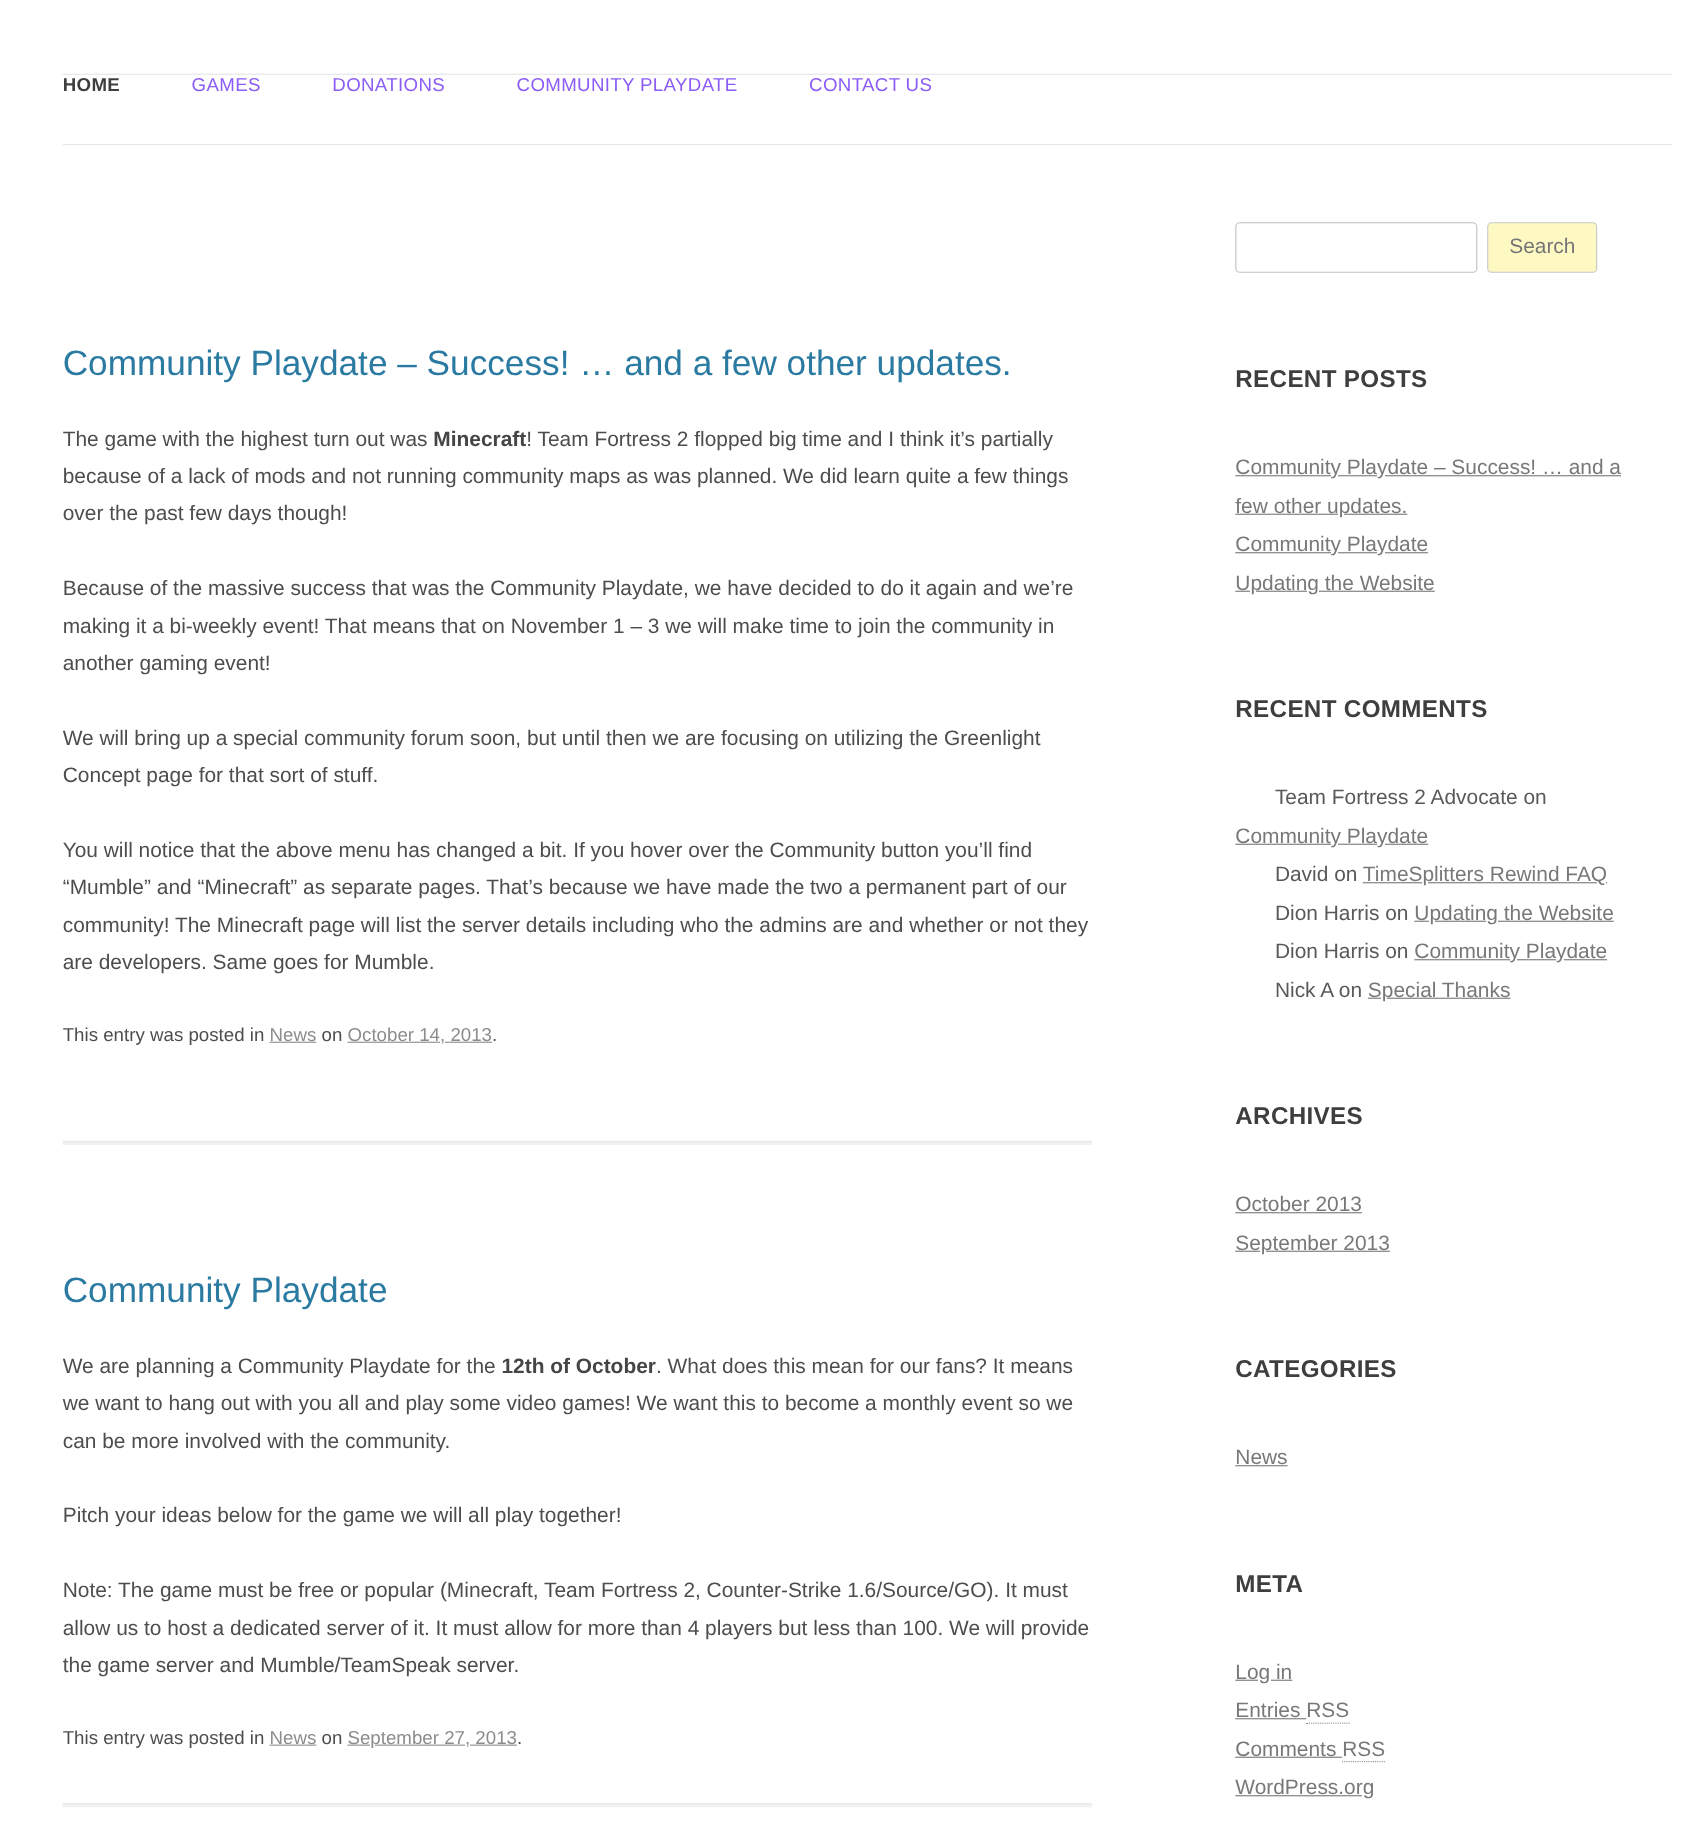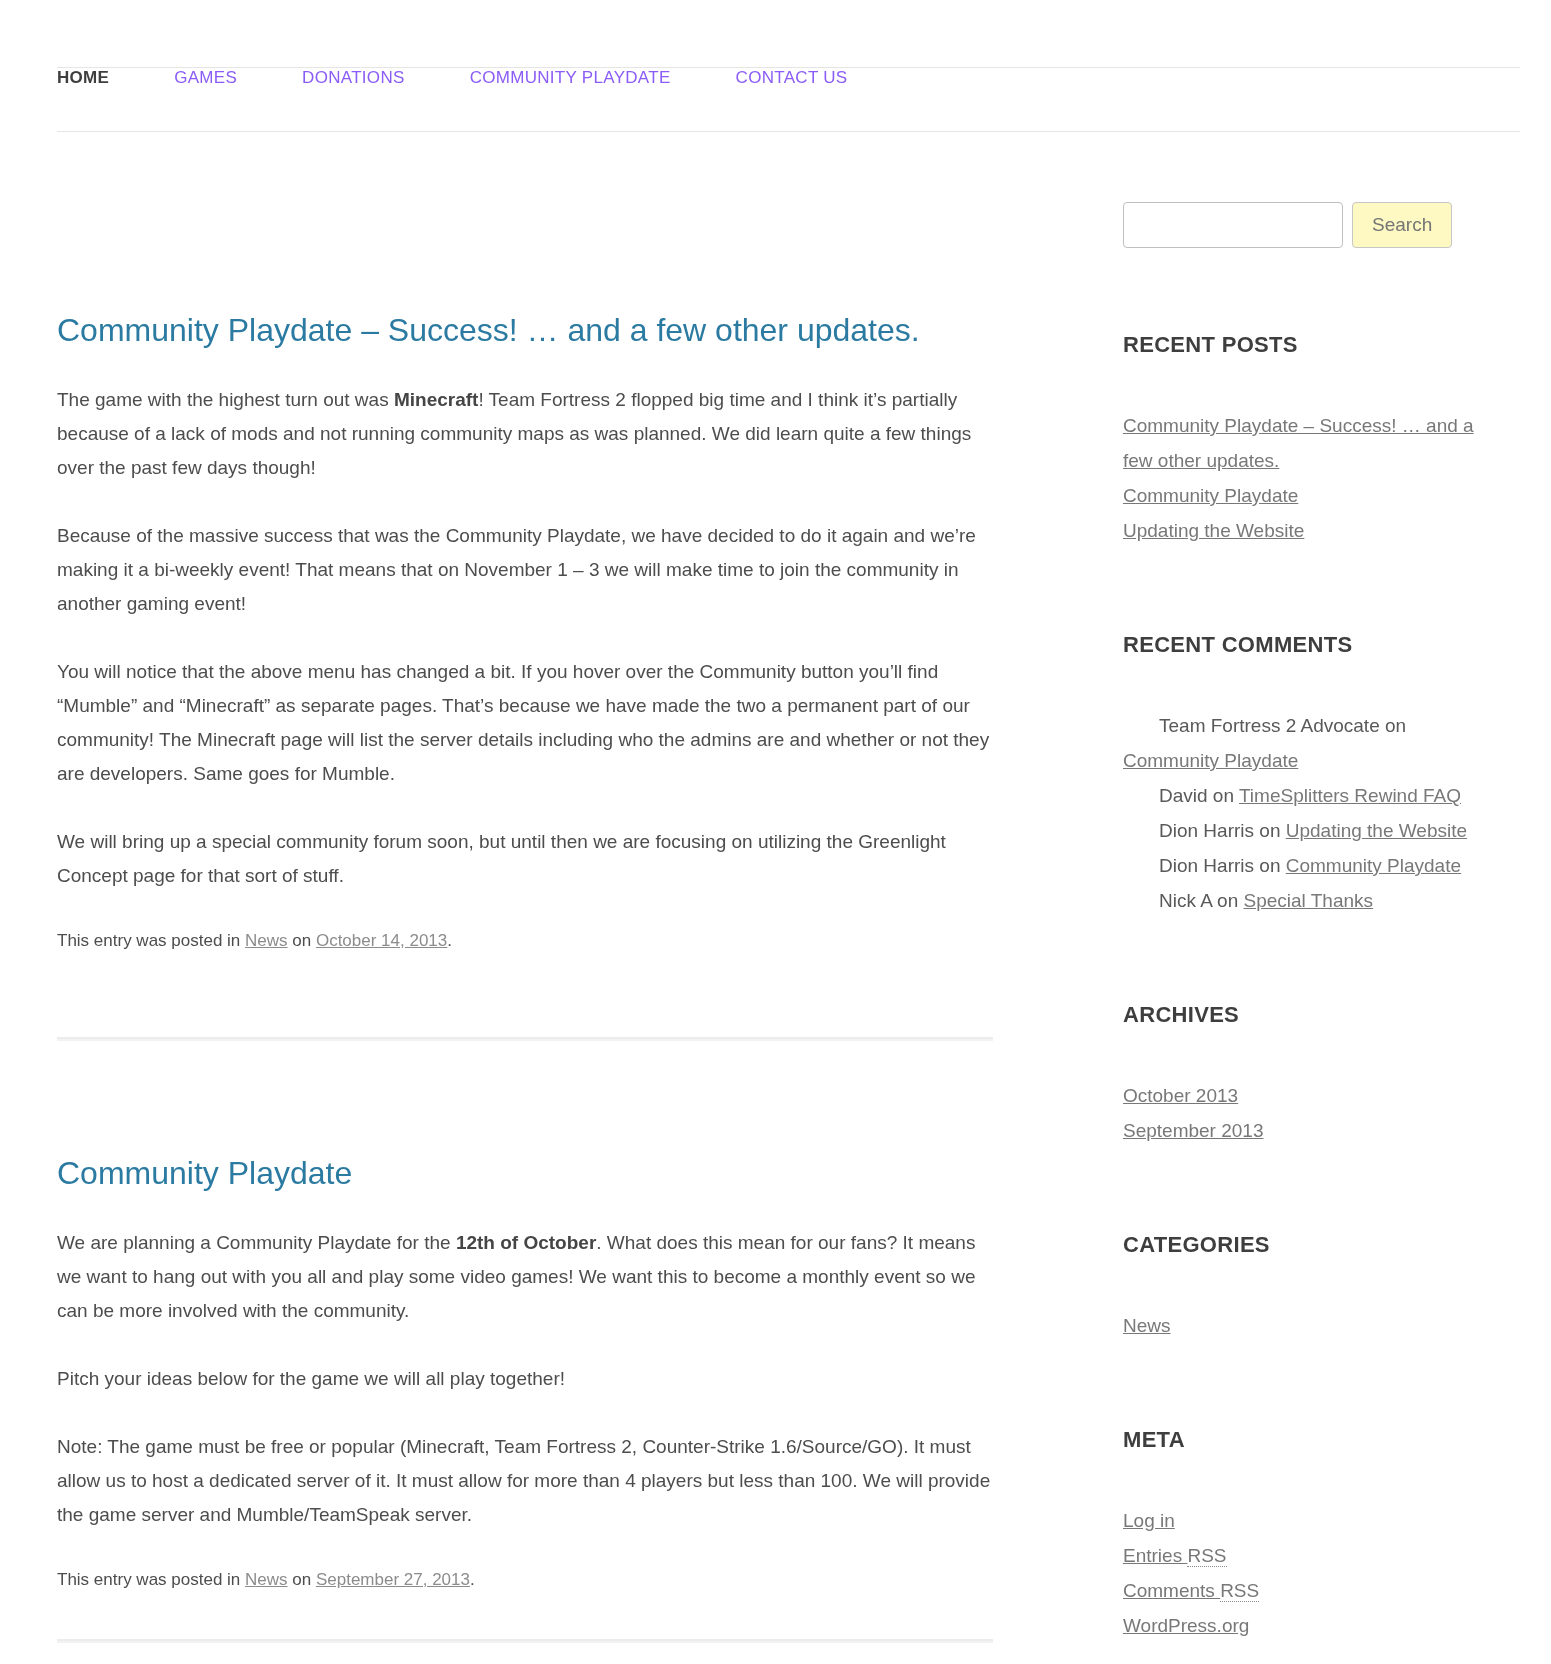--- a/index.html
+++ b/index.html
@@ -128,22 +128,22 @@
   </nav>
 
   <div class="content">
 
     <main class="main">
 
       <article class="post">
         <h1 class="post-title"><a>Community Playdate – Success! … and a few other updates.</a></h1>
         <p>The game with the highest turn out was <strong>Minecraft</strong>! Team Fortress 2 flopped big time and I think it’s partially because of a lack of mods and not running community maps as was planned. We did learn quite a few things over the past few days though!</p>
         <p>Because of the massive success that was the Community Playdate, we have decided to do it again and we’re making it a bi-weekly event! That means that on November 1 – 3 we will make time to join the community in another gaming event!</p>
+        <p>We will bring up a special community forum soon, but until then we are focusing on utilizing the Greenlight Concept page for that sort of stuff.</p>
         <p>You will notice that the above menu has changed a bit. If you hover over the Community button you’ll find “Mumble” and “Minecraft” as separate pages. That’s because we have made the two a permanent part of our community! The Minecraft page will list the server details including who the admins are and whether or not they are developers. Same goes for Mumble.</p>
-        <p>We will bring up a special community forum soon, but until then we are focusing on utilizing the Greenlight Concept page for that sort of stuff.</p>
         <p class="entry-meta"><span>This entry was posted in </span><a>News</a><span> on </span><a>October 14, 2013</a><span>.</span></p>
       </article>
 
       <div class="divider"></div>
 
       <article class="post post-second">
         <h1 class="post-title"><a>Community Playdate</a></h1>
         <p>We are planning a Community Playdate for the <strong>12th of October</strong>. What does this mean for our fans? It means we want to hang out with you all and play some video games! We want this to become a monthly event so we can be more involved with the community.</p>
         <p>Pitch your ideas below for the game we will all play together!</p>
         <p>Note: The game must be free or popular (Minecraft, Team Fortress 2, Counter-Strike 1.6/Source/GO). It must allow us to host a dedicated server of it. It must allow for more than 4 players but less than 100. We will provide the game server and Mumble/TeamSpeak server.</p>

